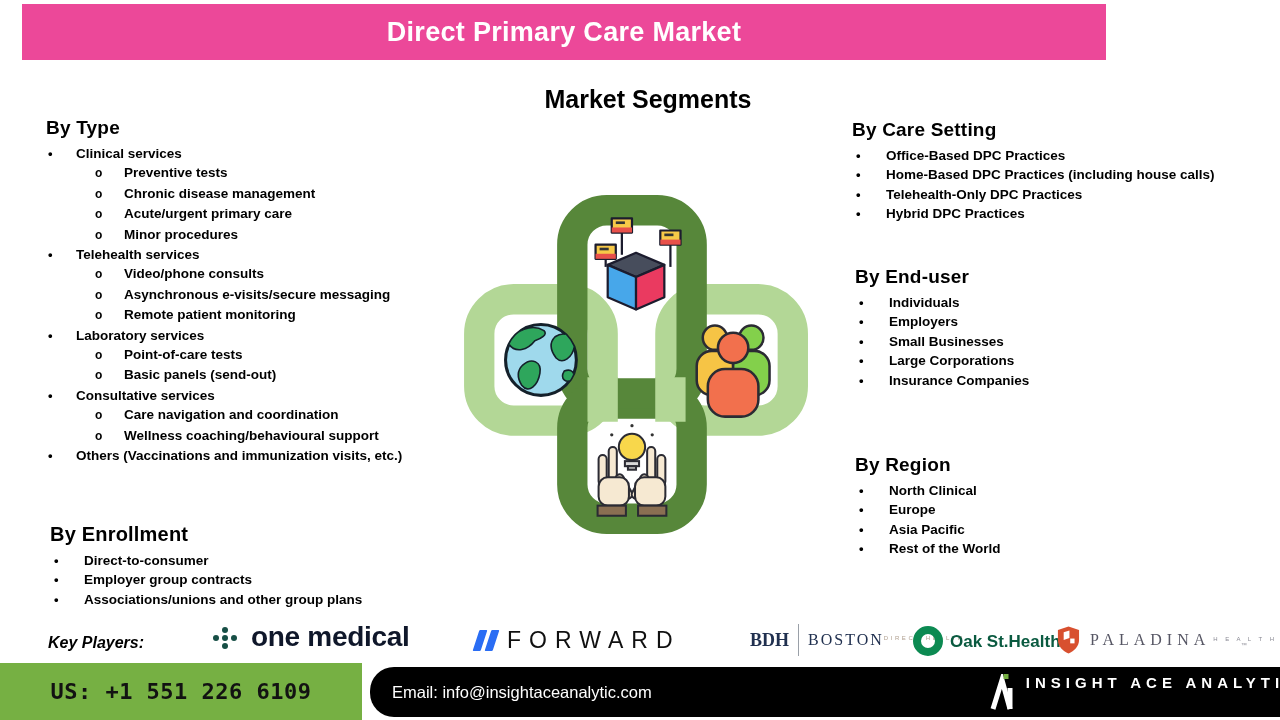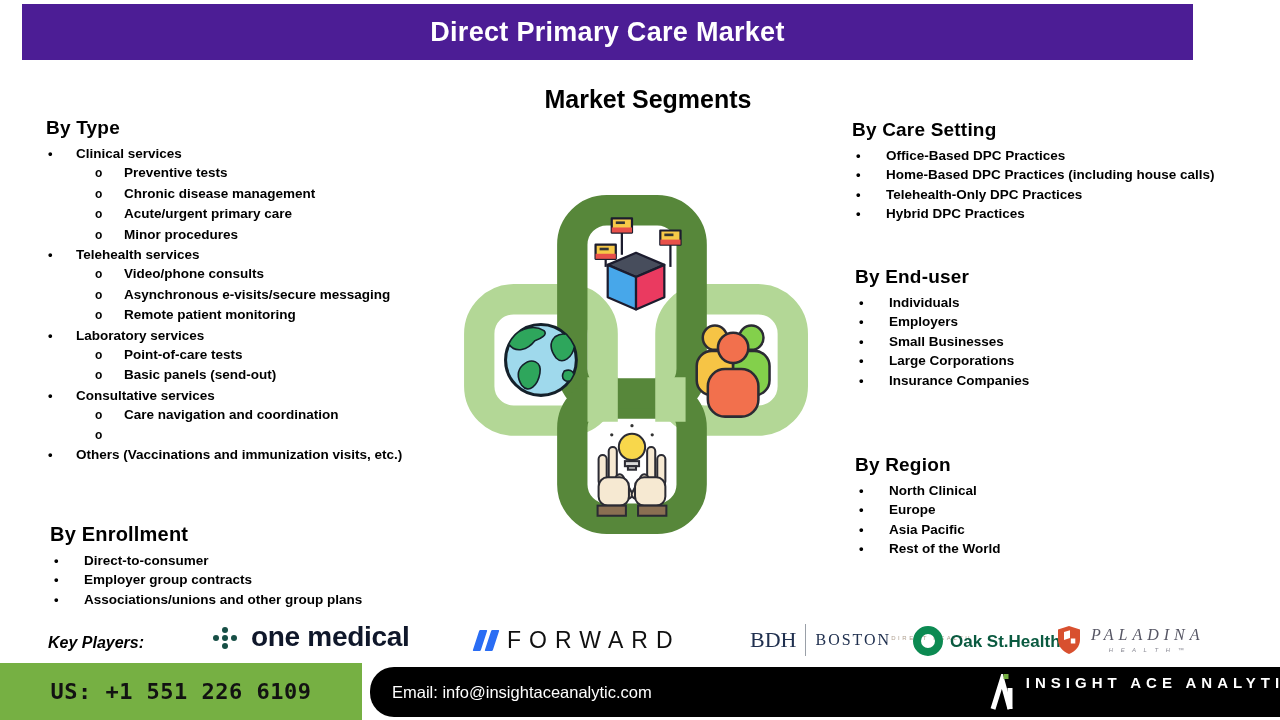--- a/index.html
+++ b/index.html
@@ -2,21 +2,21 @@
 <html><head>
 <meta charset="utf-8">
 <style>
   html,body{margin:0;padding:0;}
   body{
     width:1280px;height:720px;position:relative;background:#ffffff;
     font-family:"Liberation Sans", sans-serif;overflow:hidden;color:#000;
   }
   
   .top-banner{
-    position:absolute;left:22px;top:4px;width:1171px;height:56px;background:#4c1d95;
+    position:absolute;left:22px;top:4px;width:1084px;height:56px;background:#ec4899;
     display:flex;align-items:center;justify-content:center;
   }
   .top-banner .title{color:#fff;font-size:27px;font-weight:bold;letter-spacing:.3px;}
   .main-title{
     position:absolute;left:16px;top:85px;width:1264px;text-align:center;
     font-size:25px;font-weight:bold;
   }
   
   .seg-block{position:absolute;}
   .seg-block h2{margin:0 0 5px 0;font-size:19px;font-weight:bold;letter-spacing:.2px;}
@@ -38,31 +38,31 @@
   
   .kp-label{position:absolute;left:48px;top:634px;font-size:16px;font-weight:bold;font-style:italic;}
   .logo{position:absolute;display:flex;align-items:center;}
   #logo-onemedical{left:212px;top:621px;gap:9px;}
   #logo-onemedical .word{font-size:28px;font-weight:700;color:#0f172a;letter-spacing:-.3px;}
   #logo-forward{left:476px;top:627px;gap:11px;}
   .fw-slashes{display:flex;gap:4px;}
   .fw-slash{width:8px;height:21px;background:#2a6df4;transform:skewX(-18deg);border-radius:1px;}
   #logo-forward .word{font-size:23px;color:#101010;letter-spacing:8px;font-weight:500;}
   #logo-bdh{left:750px;top:624px;}
-  #logo-bdh .abbr{font-family:"Liberation Serif",serif;font-size:22px;font-weight:normal;color:#20304f;}
+  #logo-bdh .abbr{font-family:"Liberation Serif",serif;font-size:18px;font-weight:bold;color:#20304f;}
   #logo-bdh .vline{width:1px;height:32px;background:#9aa0a8;margin:0 9px;}
   .bdh-stack{display:flex;flex-direction:row;line-height:1;}
   .bdh-stack .name{font-family:"Liberation Serif",serif;font-size:16px;color:#20304f;letter-spacing:2px;}
   .bdh-stack .tagline{font-size:6px;color:#b0a090;letter-spacing:2.6px;margin-top:3px;}
   #logo-oak{left:913px;top:626px;gap:7px;}
   .oak-ring{width:30px;height:30px;border-radius:50%;border:8px solid #0c8a52;box-sizing:border-box;}
   .oak-stack{display:flex;flex-direction:row;line-height:15px;}
   .oak-stack span{font-size:17px;font-weight:600;color:#0a5a40;}
   #logo-paladina{left:1056px;top:625px;gap:9px;}
-  .pal-stack{display:flex;flex-direction:column;line-height:1;font-style:italic;}
+  .pal-stack{display:flex;flex-direction:row;line-height:1;}
   .pal-stack .name{font-family:"Liberation Serif",serif;font-size:16px;color:#565664;letter-spacing:5px;}
   .pal-stack .tagline{font-size:6px;color:#8a8a94;letter-spacing:3px;margin-top:4px;text-align:center;}
   
   .phone-box{
     position:absolute;left:0;top:663px;width:362px;height:57px;background:#76b043;
     display:flex;align-items:center;justify-content:center;
   }
   .phone-box .phone{font-family:"DejaVu Sans Mono",monospace;font-weight:bold;font-size:22px;color:#121212;letter-spacing:.5px;}
   .footer-bar{
     position:absolute;left:370px;top:667px;width:954px;height:50px;background:#000;
@@ -136,20 +136,21 @@
     <li class="l1">
         <span class="marker">•</span>
         <span>Consultative services</span>
       </li>
     <li class="l2">
         <span class="marker">o</span>
         <span>Care navigation and coordination</span>
       </li>
     <li class="l2">
         <span class="marker">o</span>
+        <span>Wellness coaching/behavioural support</span>
       </li>
     <li class="l1">
         <span class="marker">•</span>
         <span>Others (Vaccinations and immunization visits, etc.)</span>
       </li>
   </ul>
 </div>
 
 <div class="seg-block" id="by-enrollment">
   <h2>By Enrollment</h2>

